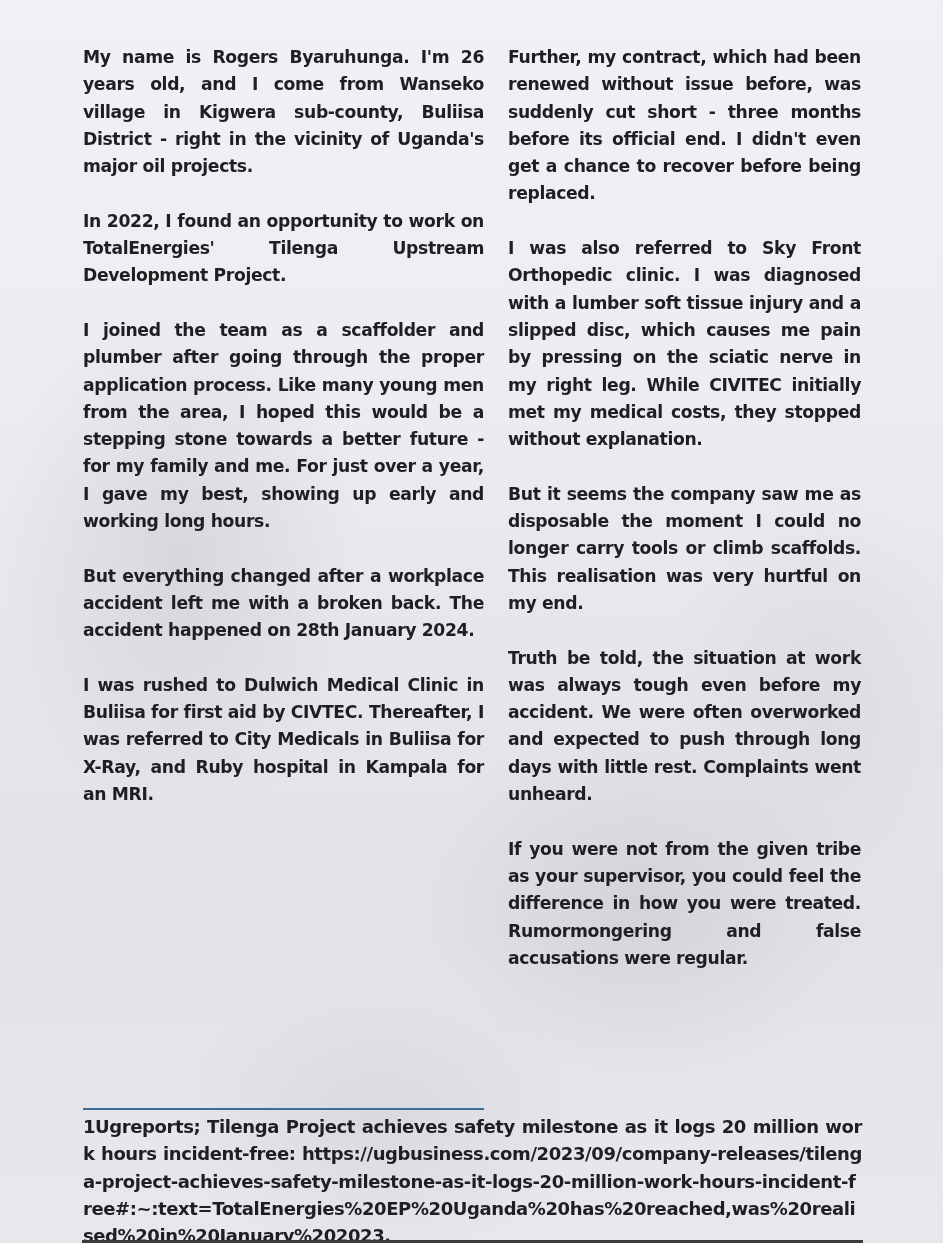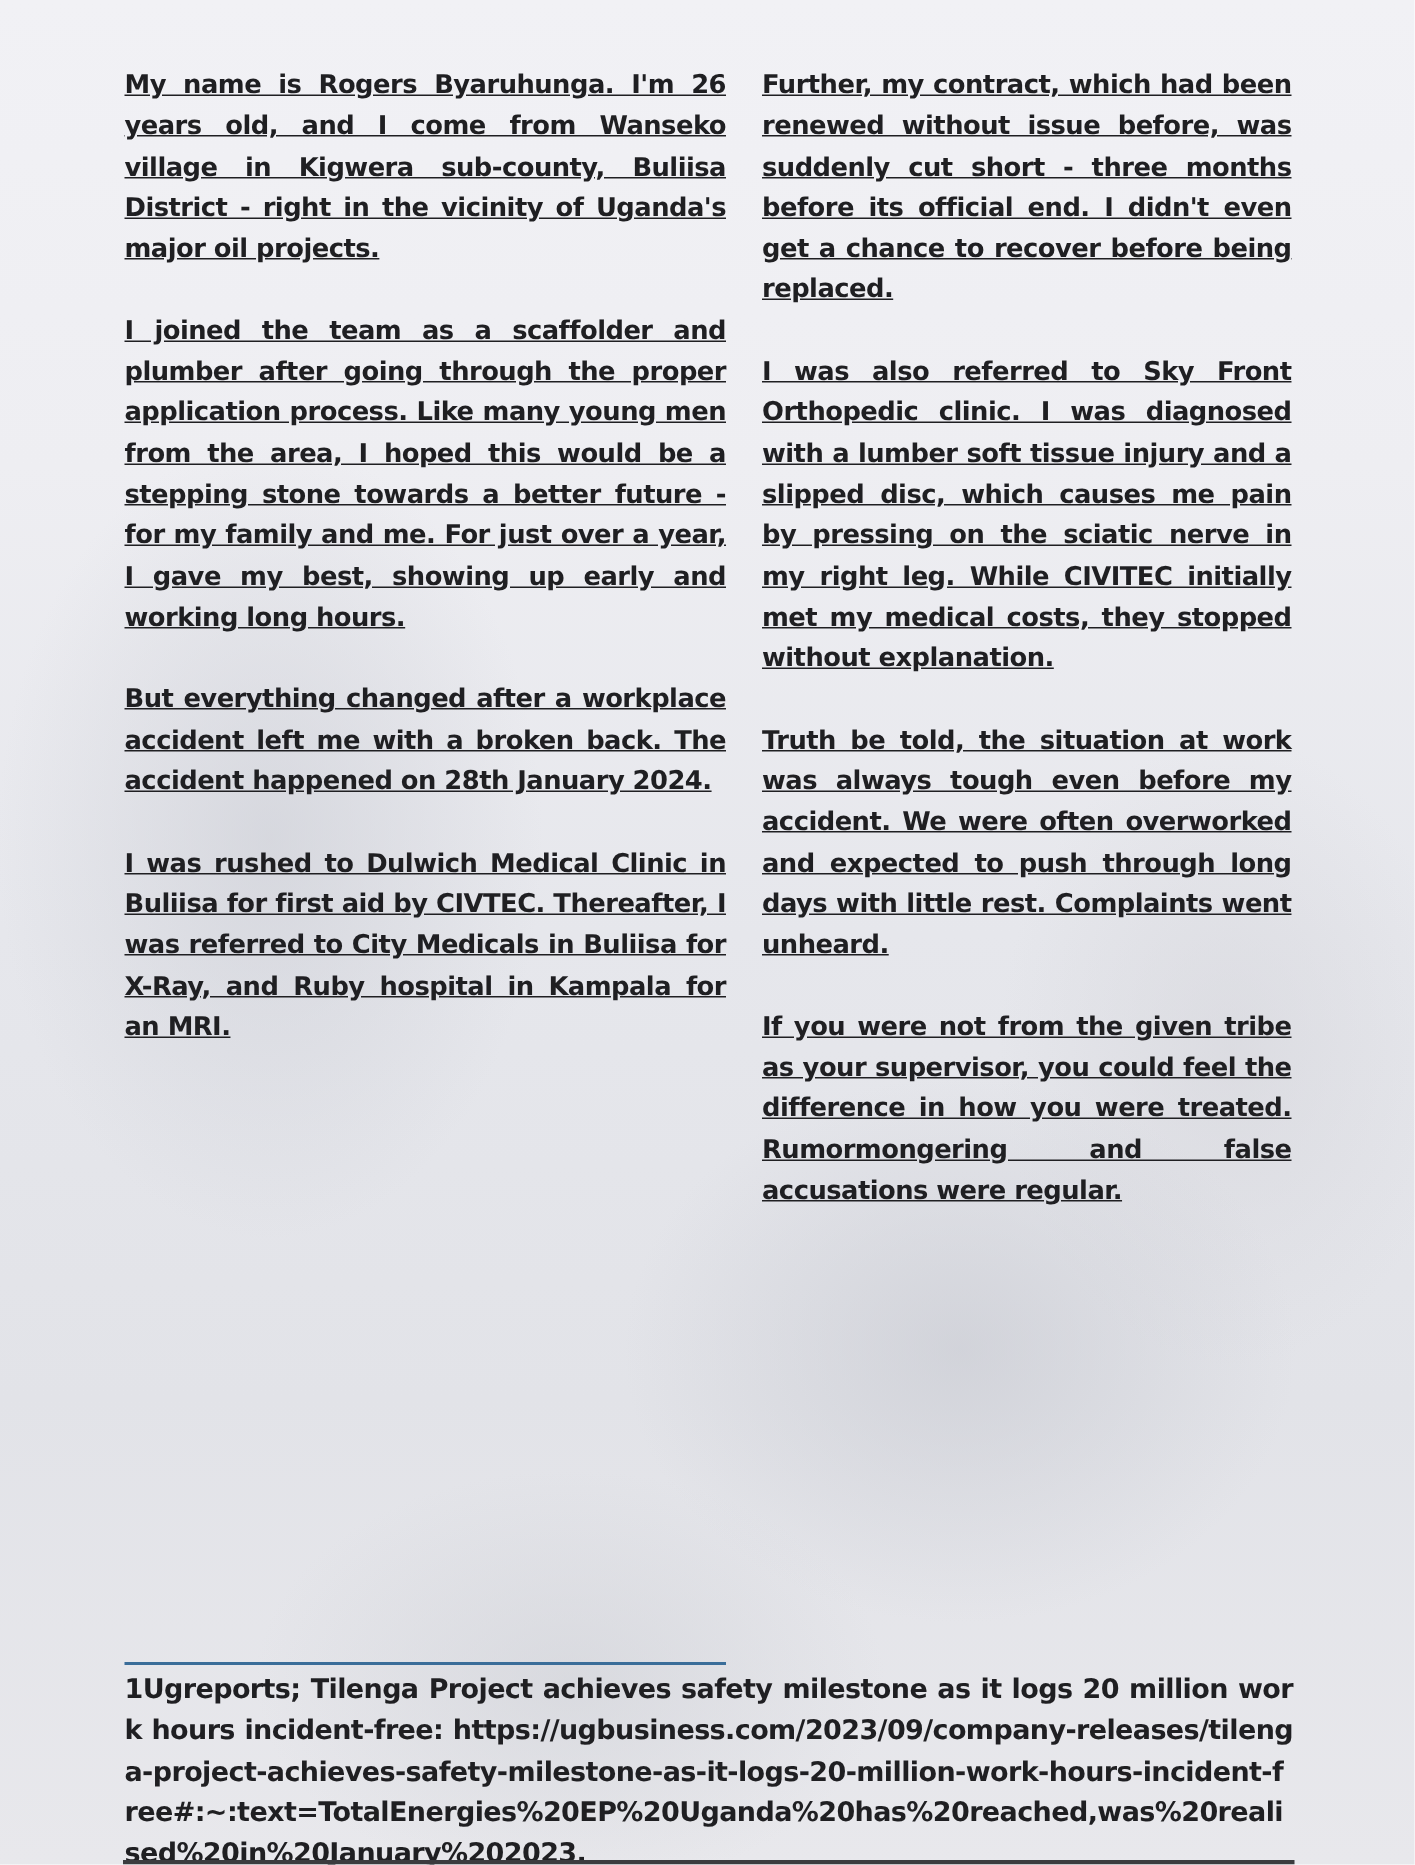--- a/index.html
+++ b/index.html
@@ -21,21 +21,21 @@
       position: absolute;
       top: 44px;
       font-size: 17.2px;
       line-height: 27.3px;
       text-align: justify;
       font-weight: bold;
       letter-spacing: -0.35px;
     }
     .col.left { left: 83px; width: 401px; }
     .col.right { left: 508px; width: 353px; }
-    .col p { margin: 0 0 27.3px 0; text-decoration: underline; }
+    .col p { margin: 0 0 27.3px 0; }
     .footnote-rule {
       position: absolute;
       left: 83px;
       top: 1108px;
       width: 401px;
       height: 2px;
       background: #3a6d99;
     }
     .footnote {
       position: absolute;
@@ -56,27 +56,29 @@
       width: 781px;
       height: 3px;
       background: #3b3b3e;
     }
   </style>
 </head>
 <body>
 
 <div class="col left">
   <p>My name is Rogers Byaruhunga. I'm 26 years old, and I come from Wanseko village in Kigwera sub-county, Buliisa District - right in the vicinity of Uganda's major oil projects.</p>
+  <p>In 2022, I found an opportunity to work on TotalEnergies' Tilenga Upstream Development Project.</p>
   <p>I joined the team as a scaffolder and plumber after going through the proper application process. Like many young men from the area, I hoped this would be a stepping stone towards a better future - for my family and me. For just over a year, I gave my best, showing up early and working long hours.</p>
   <p>But everything changed after a workplace accident left me with a broken back. The accident happened on 28th January 2024.</p>
   <p>I was rushed to Dulwich Medical Clinic in Buliisa for first aid by CIVTEC. Thereafter, I was referred to City Medicals in Buliisa for X-Ray, and Ruby hospital in Kampala for an MRI.</p>
 </div>
 
 <div class="col right">
   <p>Further, my contract, which had been renewed without issue before, was suddenly cut short - three months before its official end. I didn't even get a chance to recover before being replaced.</p>
   <p>I was also referred to Sky Front Orthopedic clinic. I was diagnosed with a lumber soft tissue injury and a slipped disc, which causes me pain by pressing on the sciatic nerve in my right leg. While CIVITEC initially met my medical costs, they stopped without explanation.</p>
+  <p>But it seems the company saw me as disposable the moment I could no longer carry tools or climb scaffolds. This realisation was very hurtful on my end.</p>
   <p>Truth be told, the situation at work was always tough even before my accident. We were often overworked and expected to push through long days with little rest. Complaints went unheard.</p>
   <p>If you were not from the given tribe as your supervisor, you could feel the difference in how you were treated. Rumormongering and false accusations were regular.</p>
 </div>
 
 <div class="footnote-rule"></div>
 <div class="footnote">1Ugreports; Tilenga Project achieves safety milestone as it logs 20 million work hours incident-free: https://ugbusiness.com/2023/09/company-releases/tilenga-project-achieves-safety-milestone-as-it-logs-20-million-work-hours-incident-free#:~:text=TotalEnergies%20EP%20Uganda%20has%20reached,was%20realised%20in%20January%202023.</div>
 <div class="bottom-rule"></div>
 
 </body></html>

